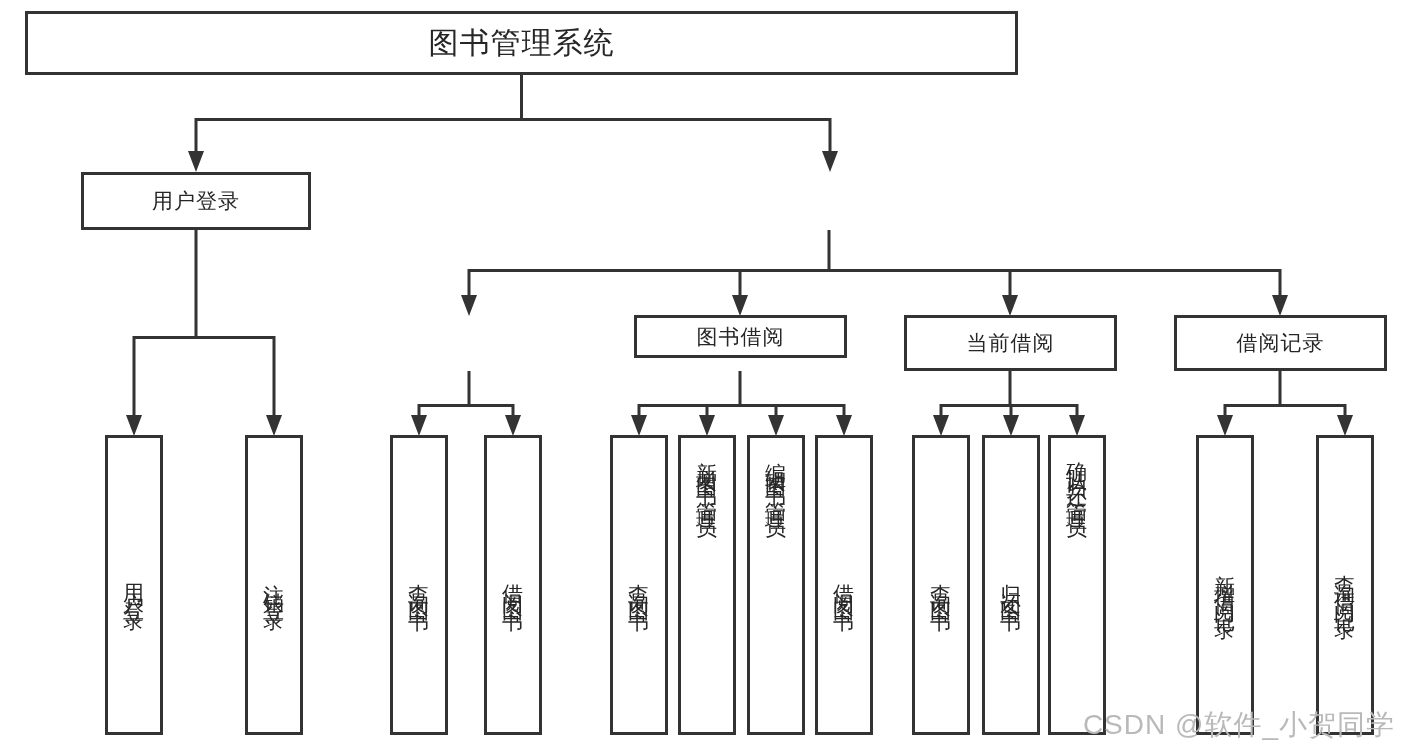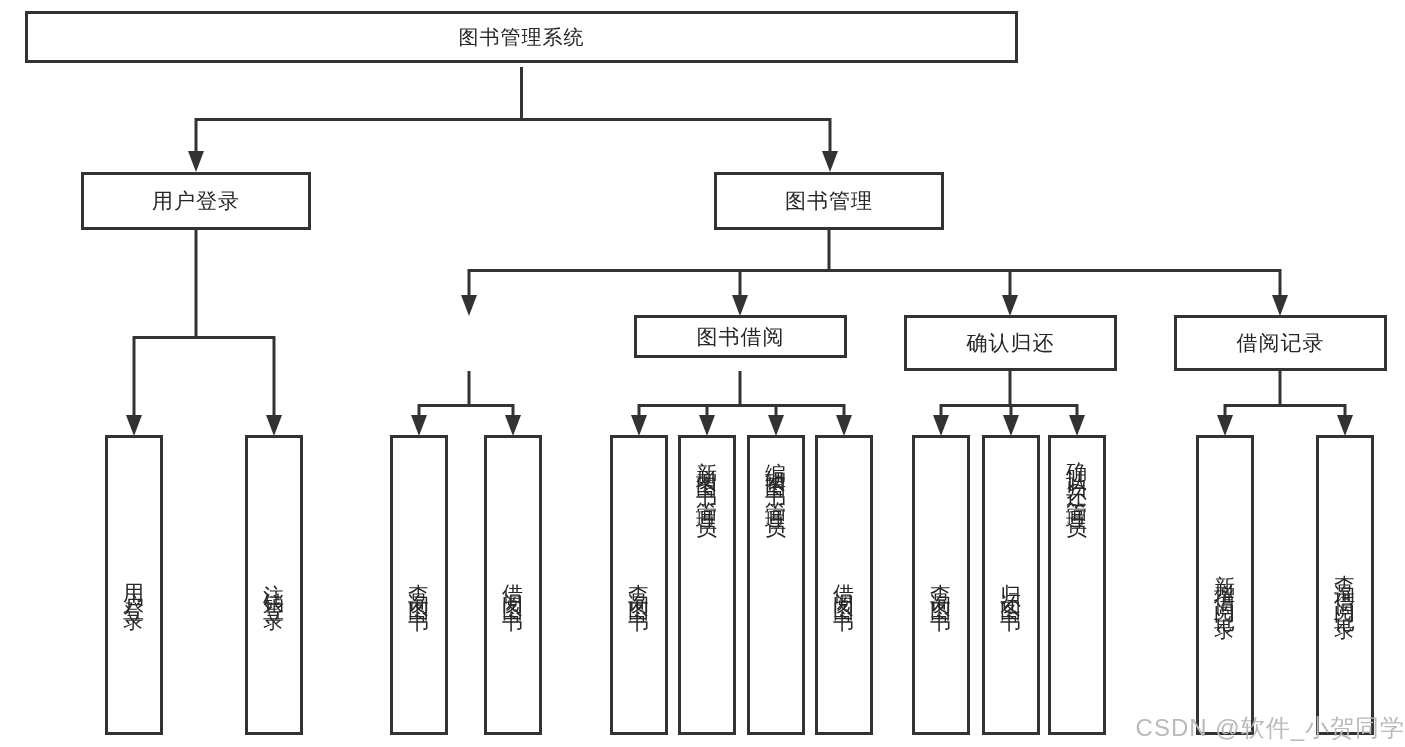--- a/index.html
+++ b/index.html
@@ -36,23 +36,23 @@
     letter-spacing:8px;
   }
   #edges{
     position:absolute;left:0;top:0;width:1405px;height:747px;
     z-index:1;
   }
   #edges path.stem{stroke:#333333;stroke-width:3;fill:none;}
   #edges path.head{fill:#333333;stroke:none;}
   .watermark{
     position:absolute;
-    right:0;bottom:3px;
+    right:10px;bottom:3px;
     color:#b9b9b9;
-    font-size:24px;
+    font-size:28px;
     letter-spacing:1px;
     z-index:3;
   }
 </style>
 </head>
 <body>
 
 <div id="stage">
 
   <svg id="edges" viewBox="0 0 1405 747" xmlns="http://www.w3.org/2000/svg">
@@ -72,27 +72,26 @@
     <path class="stem" d="M740 371 V405.5 M639 417 V405.5 H844 V417 M707 405.5 V417 M776 405.5 V417"></path>
     <path class="head" d="M631 415 L647 415 L639 436 Z  M699 415 L715 415 L707 436 Z  M768 415 L784 415 L776 436 Z  M836 415 L852 415 L844 436 Z"></path>
 
     <path class="stem" d="M1010 371 V405.5 M941 417 V405.5 H1077 V417 M1011 405.5 V417"></path>
     <path class="head" d="M933 415 L949 415 L941 436 Z  M1003 415 L1019 415 L1011 436 Z  M1069 415 L1085 415 L1077 436 Z"></path>
 
     <path class="stem" d="M1280 371 V405.5 M1225 417 V405.5 H1345 V417"></path>
     <path class="head" d="M1217 415 L1233 415 L1225 436 Z  M1337 415 L1353 415 L1345 436 Z"></path>
   </svg>
 
-  <div class="box" style="left:25px;top:11px;width:993px;height:52px;font-size:20px;">图书管理系统</div>
+  <div class="box" style="left:25px;top:11px;width:993px;height:64px;font-size:30px;">图书管理系统</div>
 
   <div class="box" style="left:81px;top:172px;width:230px;height:58px;">用户登录</div>
-  <div class="box" style="left:714px;top:172px;width:230px;height:58px;">图书管理</div>
 
   <div class="box" style="left:634px;top:315px;width:213px;height:43px;">图书借阅</div>
-  <div class="box" style="left:904px;top:315px;width:213px;height:56px;">确认归还</div>
+  <div class="box" style="left:904px;top:315px;width:213px;height:56px;">当前借阅</div>
   <div class="box" style="left:1174px;top:315px;width:213px;height:56px;">借阅记录</div>
 
   <div class="box vbox" style="left:105px;top:435px;width:58px;height:300px;">用户登录</div>
   <div class="box vbox" style="left:245px;top:435px;width:58px;height:300px;">注销登录</div>
 
   <div class="box vbox" style="left:390px;top:435px;width:58px;height:300px;">查询图书</div>
   <div class="box vbox" style="left:484px;top:435px;width:58px;height:300px;">借阅图书</div>
 
   <div class="box vbox" style="left:610px;top:435px;width:58px;height:300px;">查询图书</div>
   <div class="box vbox long" style="left:678px;top:435px;width:58px;height:300px;">新增图书（管理员）</div>

